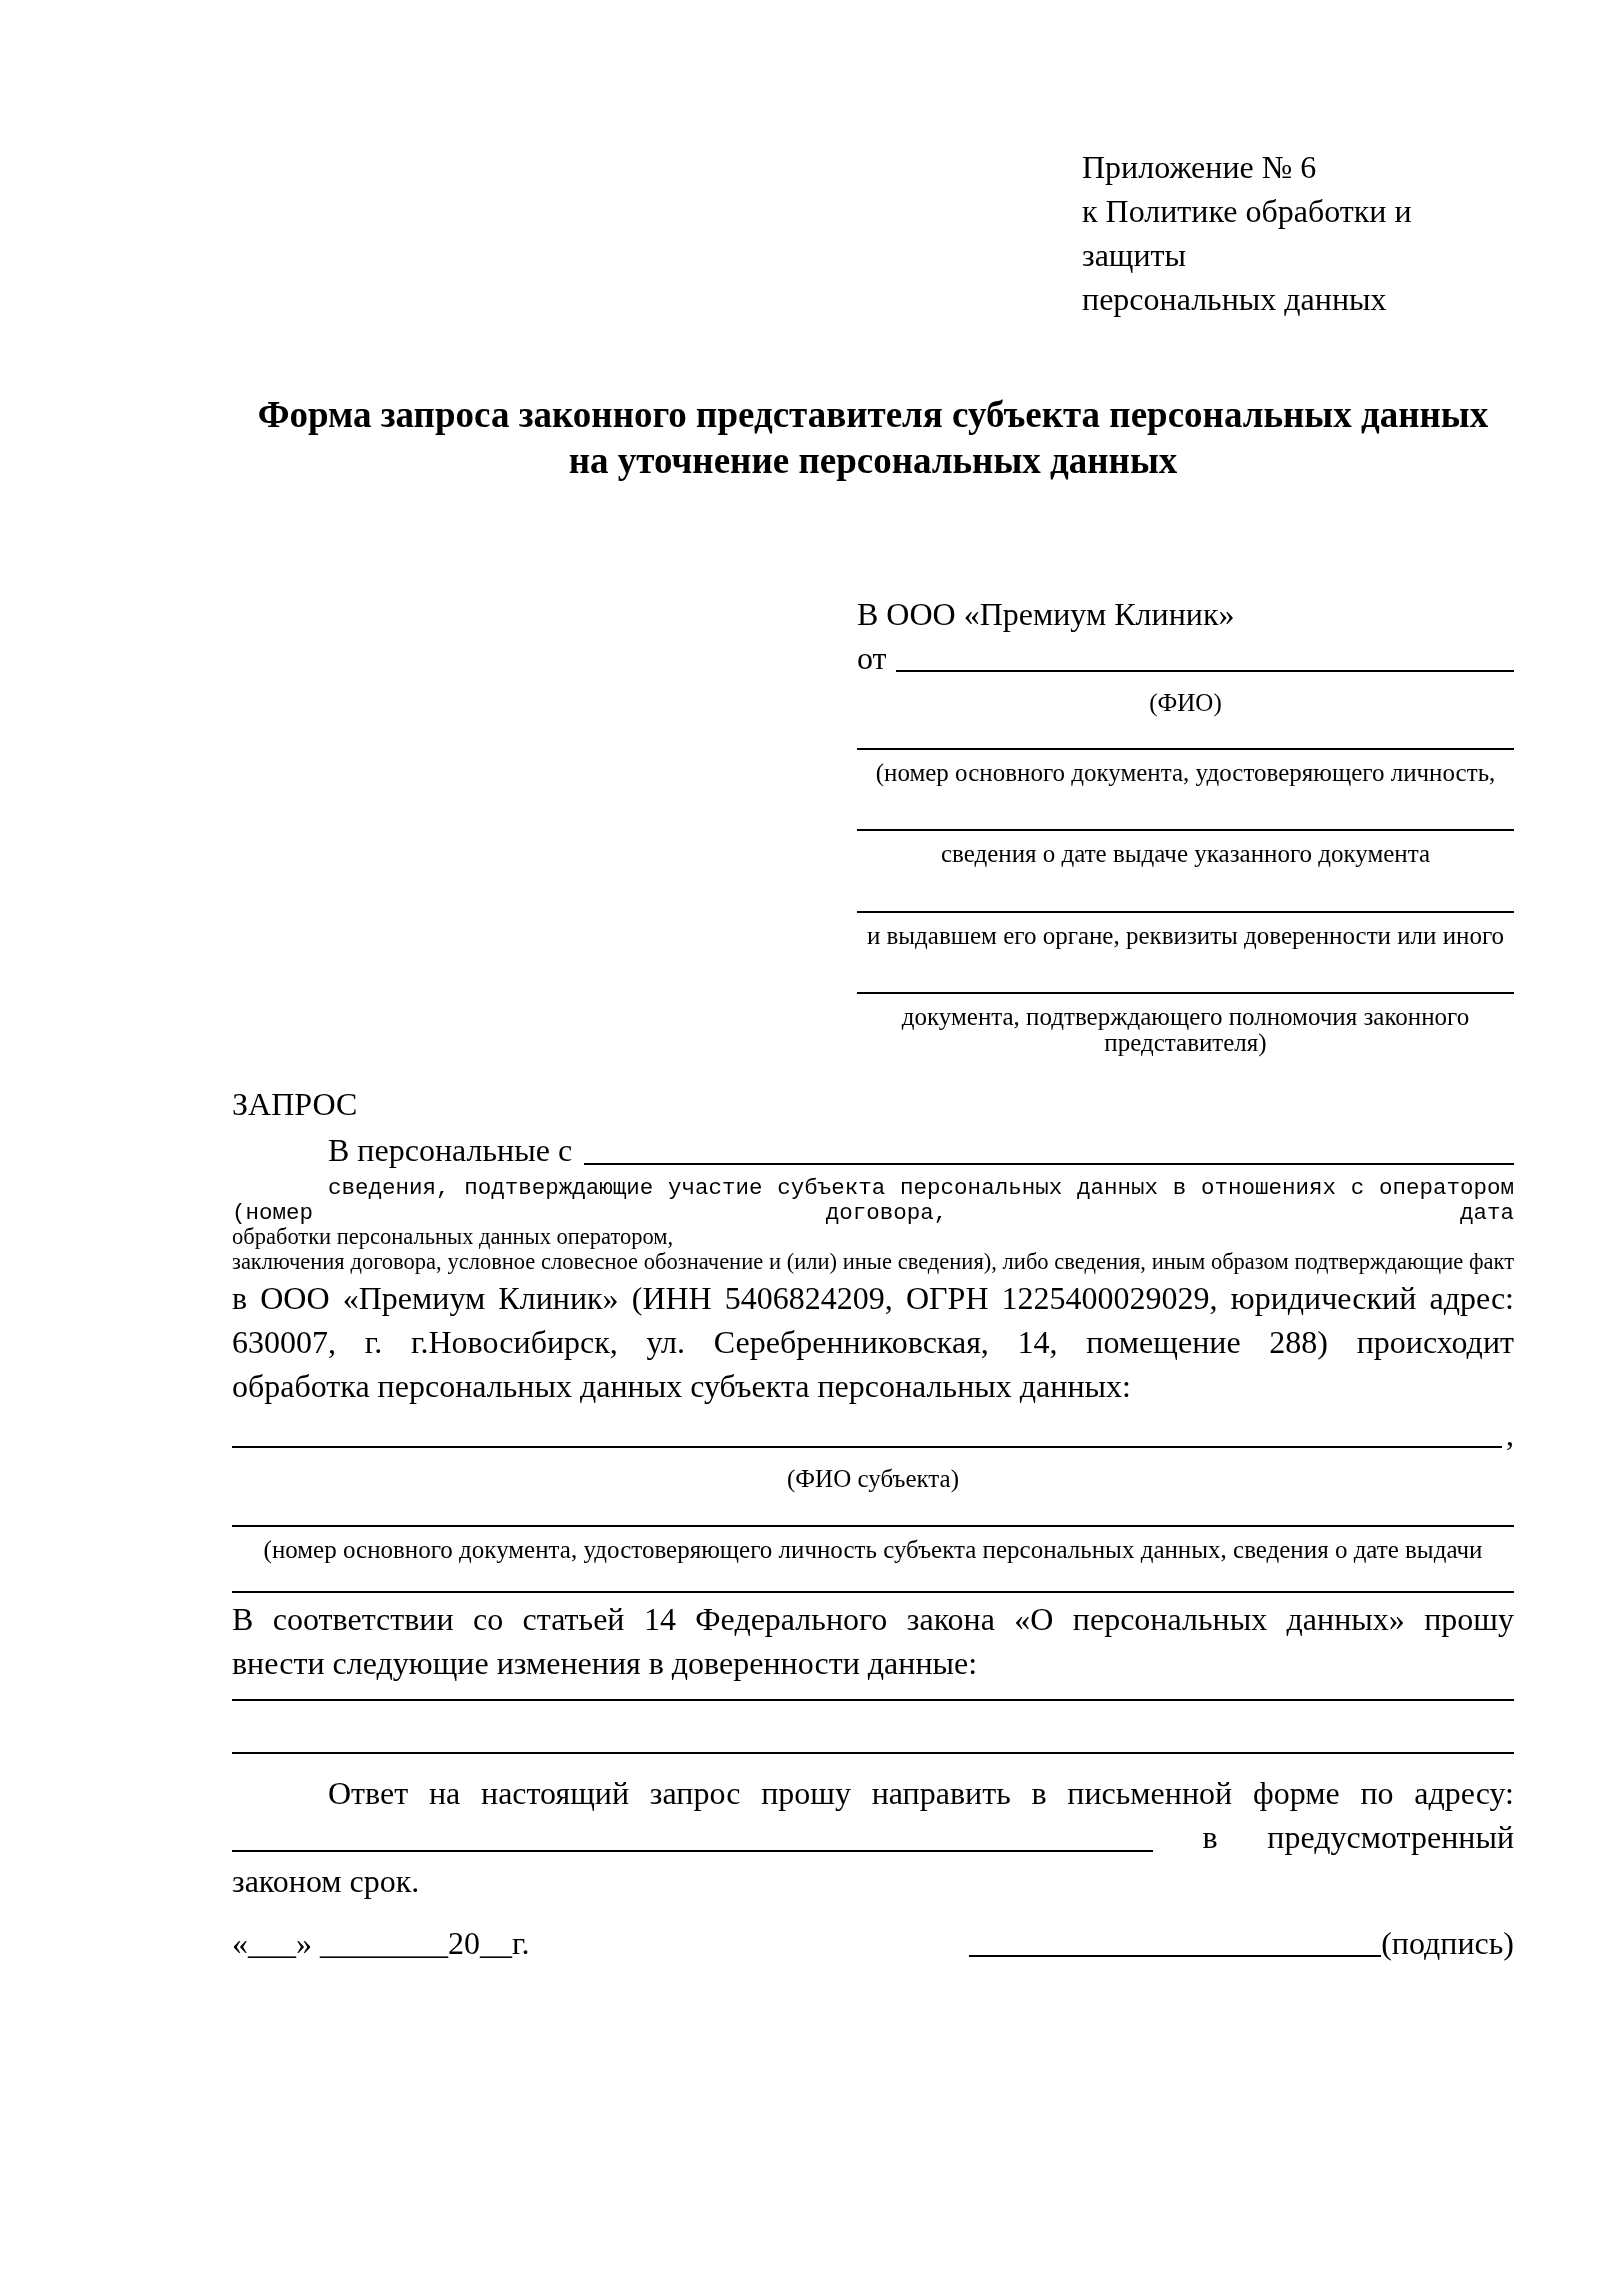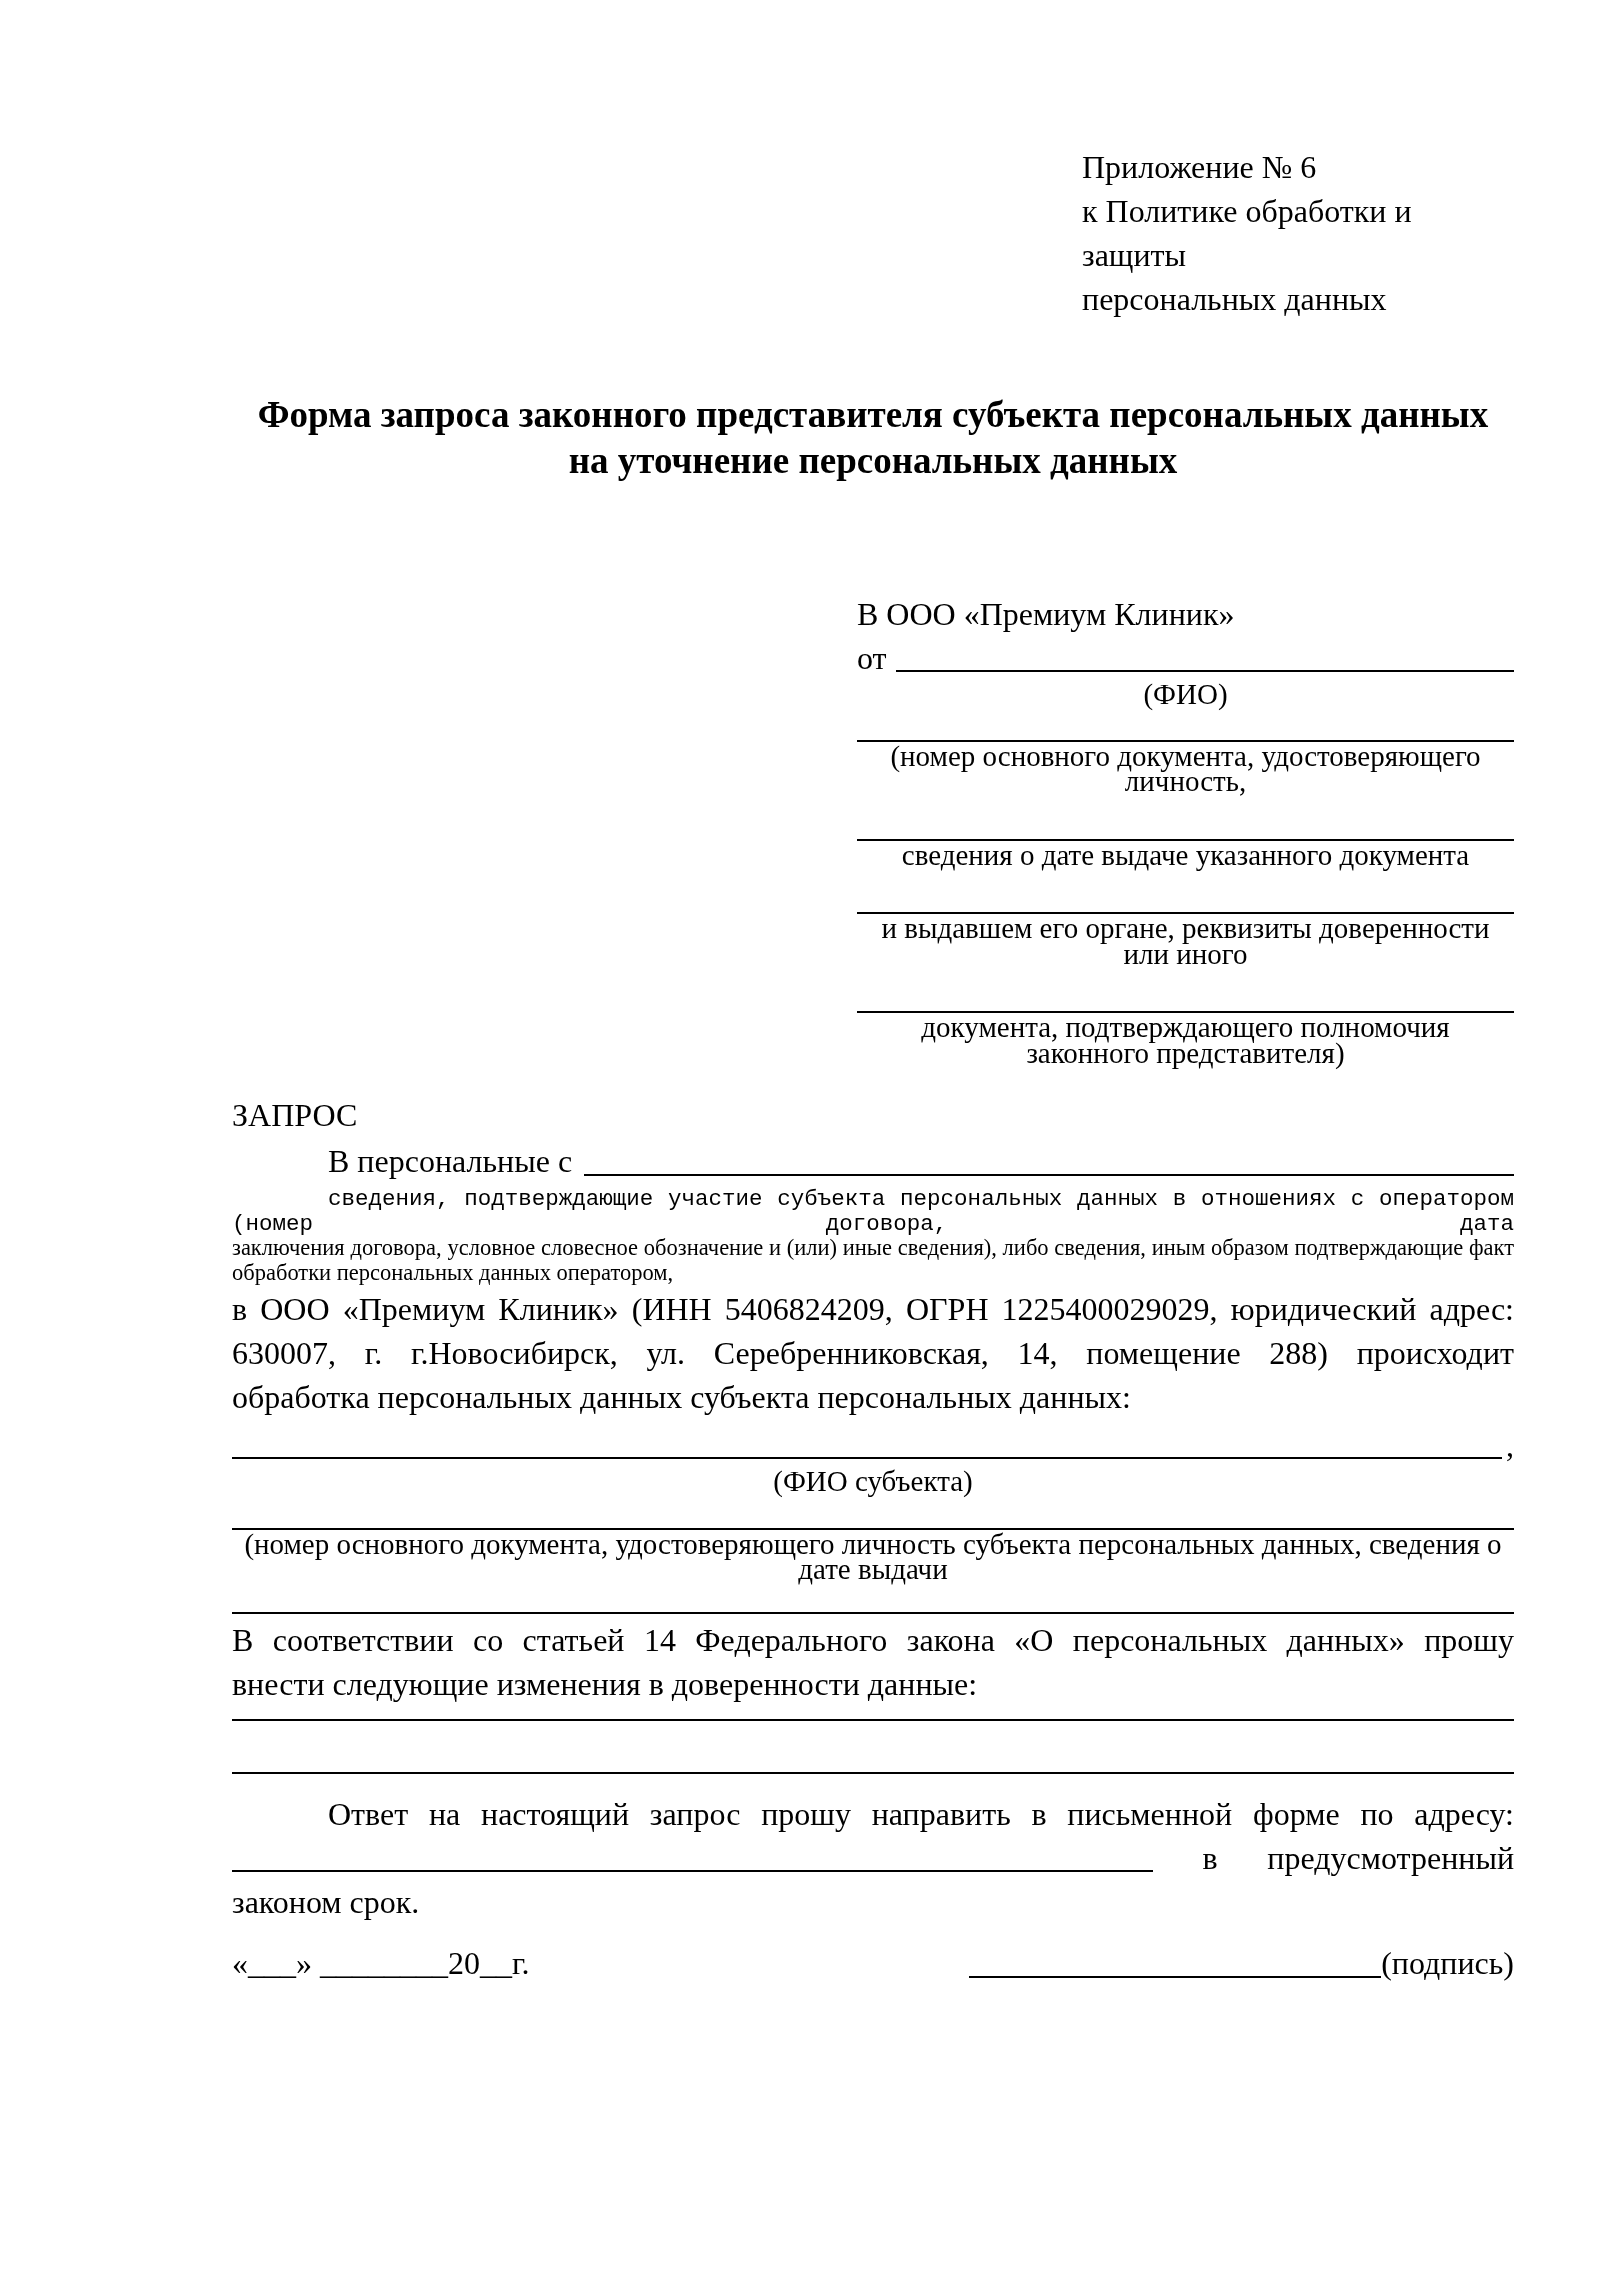--- a/index.html
+++ b/index.html
@@ -34,24 +34,24 @@
     width: 657px;
   }
   .flex-row { display: flex; align-items: flex-end; }
   .fill {
     flex: 1;
     border-bottom: 2.9px solid #000;
     margin-bottom: 7.8px;
     min-height: 1px;
   }
   .cap {
-    font-size: 29px;
+    font-size: 25px;
     line-height: 25.5px;
     text-align: center;
-    margin-top: 2px;
+    margin-top: 10px;
   }
   .u-line { border-bottom: 2.9px solid #000; }
   .addressee .u-line { margin-top: 44px; }
   .addressee .u-line.first-gap { margin-top: 32px; }
   .request-heading {
     margin-top: 27.4px;
     text-align: left;
   }
   .intro-row { margin-top: 2px; }
   .intro-row .label { margin-left: 96px; white-space: nowrap; }
@@ -135,22 +135,22 @@
 
   <div class="request-heading">ЗАПРОС</div>
 
   <div class="flex-row intro-row">
     <span class="label">В персональные с</span>
     <span class="fill" style="margin-left:11.8px;"></span>
   </div>
 
   <div class="footnote">
     <div class="line indent">сведения, подтверждающие участие субъекта персональных данных в отношениях с оператором (номер договора, дата</div>
+    <div class="line last">обработки персональных данных оператором,</div>
     <div class="line">заключения договора, условное словесное обозначение и (или) иные сведения), либо сведения, иным образом подтверждающие факт</div>
-    <div class="line last">обработки персональных данных оператором,</div>
   </div>
 
   <div class="para" style="margin-top:2px;">
     <div class="line">в ООО «Премиум Клиник» (ИНН 5406824209, ОГРН 1225400029029, юридический адрес:</div>
     <div class="line">630007, г. г.Новосибирск, ул. Серебренниковская, 14, помещение 288) происходит</div>
     <div class="line last">обработка персональных данных субъекта персональных данных:</div>
   </div>
 
   <div class="flex-row subject-line">
     <span class="fill"></span>

